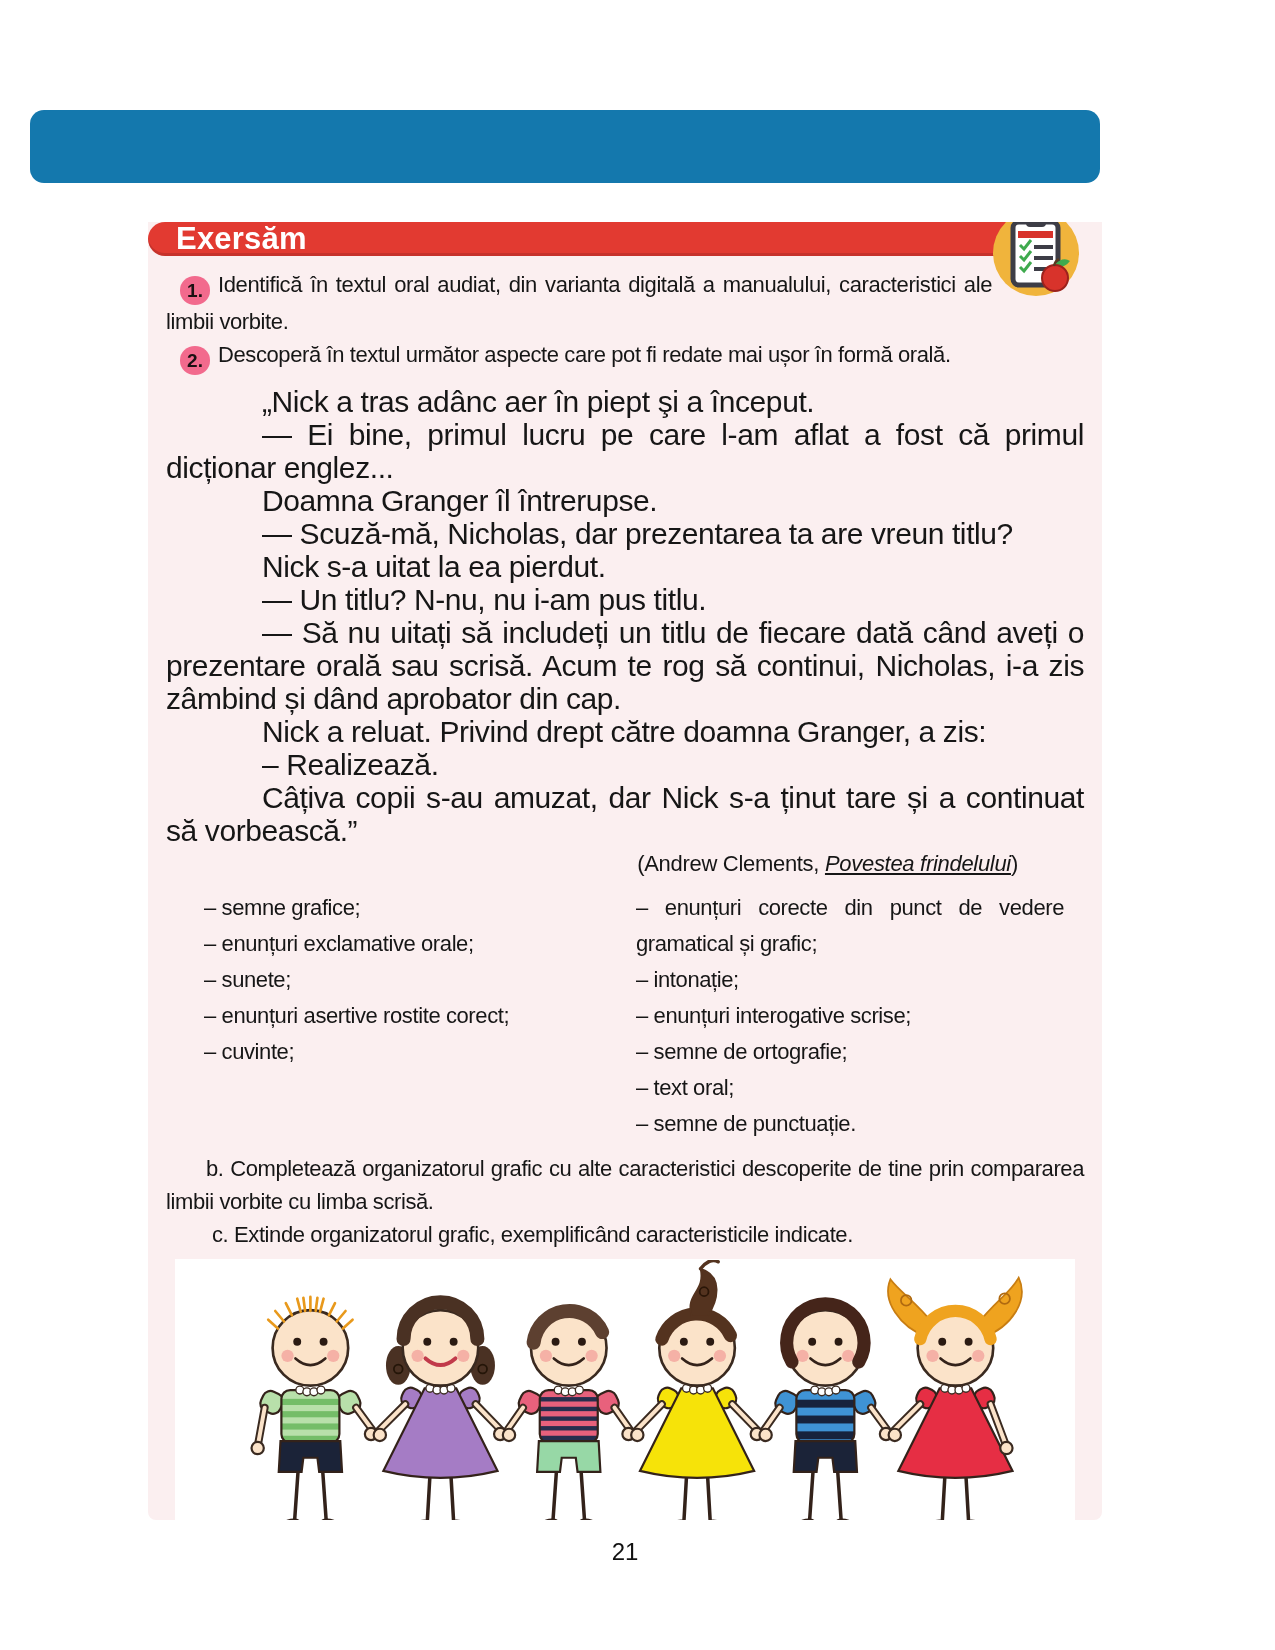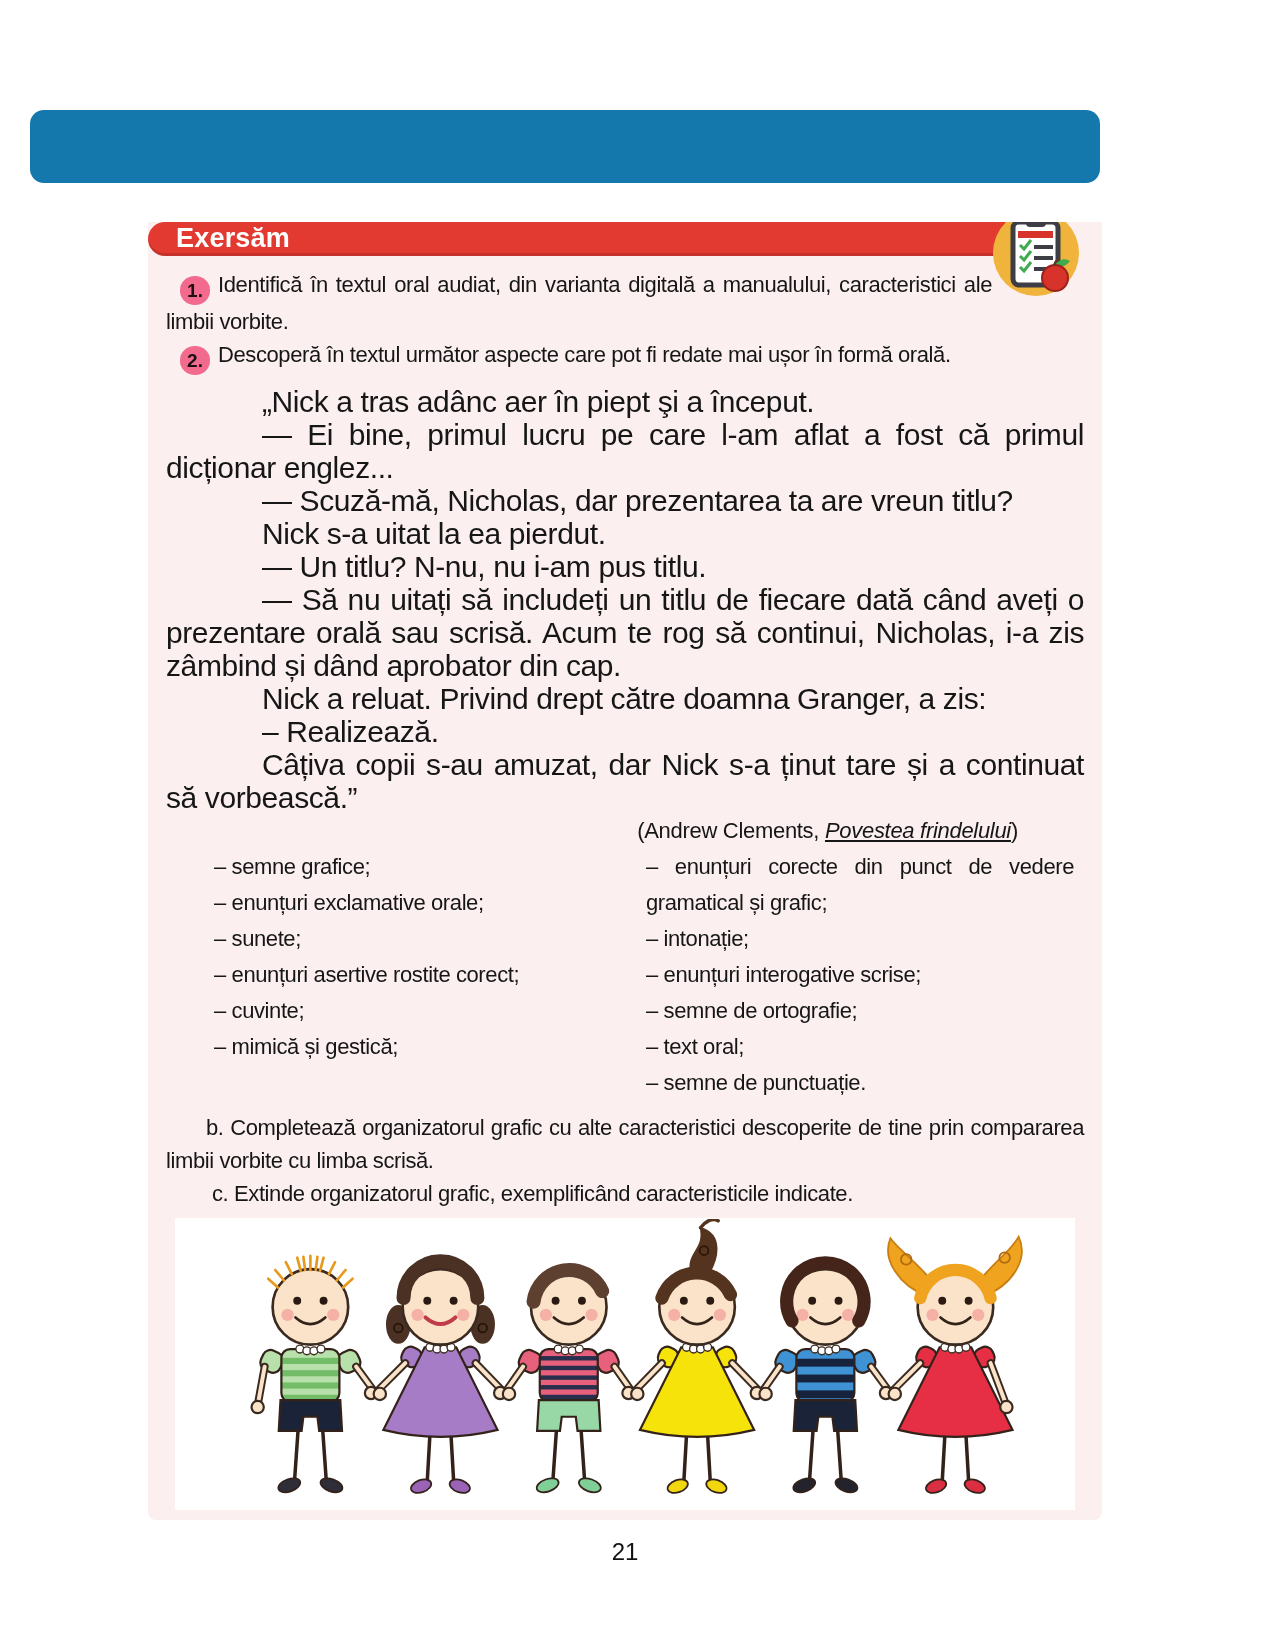--- a/index.html
+++ b/index.html
@@ -8,42 +8,42 @@
 
   .top-bar { position:absolute; left:30px; top:110px; width:1070px; height:73px;
     background:#1478ad; border-radius:14px; }
 
   .content { position:absolute; left:148px; top:222px; width:954px; height:1298px;
     background:#fbeff0; border-radius:0 0 8px 8px; overflow:hidden; }
 
   .banner { position:absolute; left:0; top:0; width:890px; height:34px;
     background:#e23a31; border-radius:17px; box-shadow:inset 0 -3px 0 rgba(0,0,0,0.12); }
   .banner .title { display:block; padding-left:28px; line-height:33px; color:#ffffff;
-    font-size:27px; font-weight:bold; letter-spacing:0.2px; }
+    font-size:31px; font-weight:bold; letter-spacing:0.2px; }
 
   .clip-badge { position:absolute; left:843px; top:-14px; width:90px; height:90px; }
 
   .flow { position:relative; padding:46px 18px 0; }
   p.para { font-size:22px; line-height:33px; text-align:justify; letter-spacing:-0.4px; }
   .num-badge { display:inline-block; width:30px; height:29px; background:#f26a8d;
     border-radius:16px / 15px; color:#1b1012; font-weight:bold; font-size:19px;
     text-align:center; line-height:29px; margin:0 8px 0 14px; vertical-align:-5px;
     letter-spacing:0; text-indent:0; }
   .icon-spacer { float:right; width:92px; height:42px; }
 
   .quote { margin-top:10px; }
   .quote p { font-size:30px; line-height:33px; text-align:justify; letter-spacing:-0.4px;
     text-indent:96px; }
   .attribution { font-size:22px; line-height:33px; text-align:right; padding-right:66px;
     letter-spacing:-0.3px; }
   .attribution .it { font-style:italic;text-decoration:underline; }
 
   .ex3 { margin-top:14px; }
 
-  .list-wrap { display:flex; margin-top:2px;justify-content:center; }
+  .list-wrap { display:flex; margin-top:10px; }
   .col-l { width:470px; padding-left:38px; }
   .col-r { width:428px; text-align:justify; }
   .list-wrap div[data-name="list-item"] { font-size:22px; line-height:36px; letter-spacing:-0.4px; }
 
   .task-b { margin-top:10px; text-indent:40px; }
   .task-c { text-indent:46px; }
 
   .illus-box { margin:8px auto 0; width:900px; height:292px; background:#ffffff;
     display:flex; align-items:center; justify-content:center; }
 
@@ -85,39 +85,39 @@
 
   <div class="flow">
 
     <p class="para" data-name="exercise-1"><span class="icon-spacer" data-name="icon-spacer"></span><span class="num-badge" data-name="exercise-1-number">1.</span><span data-name="exercise-1-text">Identifică în textul oral audiat, din varianta digitală a manualului, caracteristici ale limbii vorbite.</span></p>
 
     <p class="para" data-name="exercise-2"><span class="num-badge" data-name="exercise-2-number">2.</span><span data-name="exercise-2-text">Descoperă în textul următor aspecte care pot fi redate mai ușor în formă orală.</span></p>
 
     <div class="quote" data-name="quote-block">
       <p data-name="quote-line">„Nick a tras adânc aer în piept şi a început.</p>
       <p data-name="quote-line">— Ei bine, primul lucru pe care l-am aflat a fost că primul dicționar englez...</p>
+      <p data-name="quote-line">Doamna Granger îl întrerupse.</p>
       <p data-name="quote-line">— Scuză-mă, Nicholas, dar prezentarea ta are vreun titlu?</p>
       <p data-name="quote-line">Nick s-a uitat la ea pierdut.</p>
       <p data-name="quote-line">— Un titlu? N-nu, nu i-am pus titlu.</p>
       <p data-name="quote-line">— Să nu uitați să includeți un titlu de fiecare dată când aveți o prezentare orală sau scrisă. Acum te rog să continui, Nicholas, i-a zis zâmbind și dând aprobator din cap.</p>
       <p data-name="quote-line">Nick a reluat. Privind drept către doamna Granger, a zis:</p>
       <p data-name="quote-line">– Realizează.</p>
       <p data-name="quote-line">Câțiva copii s-au amuzat, dar Nick s-a ținut tare și a continuat să vorbească.”</p>
       <div class="attribution" data-name="quote-attribution"><span>(Andrew Clements, </span><span class="it" data-name="book-title">Povestea frindelului</span><span>)</span></div>
     </div>
 
 
     <div class="list-wrap" data-name="characteristics-list">
       <div class="col-l" data-name="list-column-left">
         <div data-name="list-item">– semne grafice;</div>
         <div data-name="list-item">– enunțuri exclamative orale;</div>
         <div data-name="list-item">– sunete;</div>
         <div data-name="list-item">– enunțuri asertive rostite corect;</div>
         <div data-name="list-item">– cuvinte;</div>
-        <div data-name="list-item">– mimică și gestică;</div>
       </div>
       <div class="col-r" data-name="list-column-right">
         <div data-name="list-item">– enunțuri corecte din punct de vedere gramatical și grafic;</div>
         <div data-name="list-item">– intonație;</div>
         <div data-name="list-item">– enunțuri interogative scrise;</div>
         <div data-name="list-item">– semne de ortografie;</div>
         <div data-name="list-item">– text oral;</div>
         <div data-name="list-item">– semne de punctuație.</div>
       </div>
     </div>

